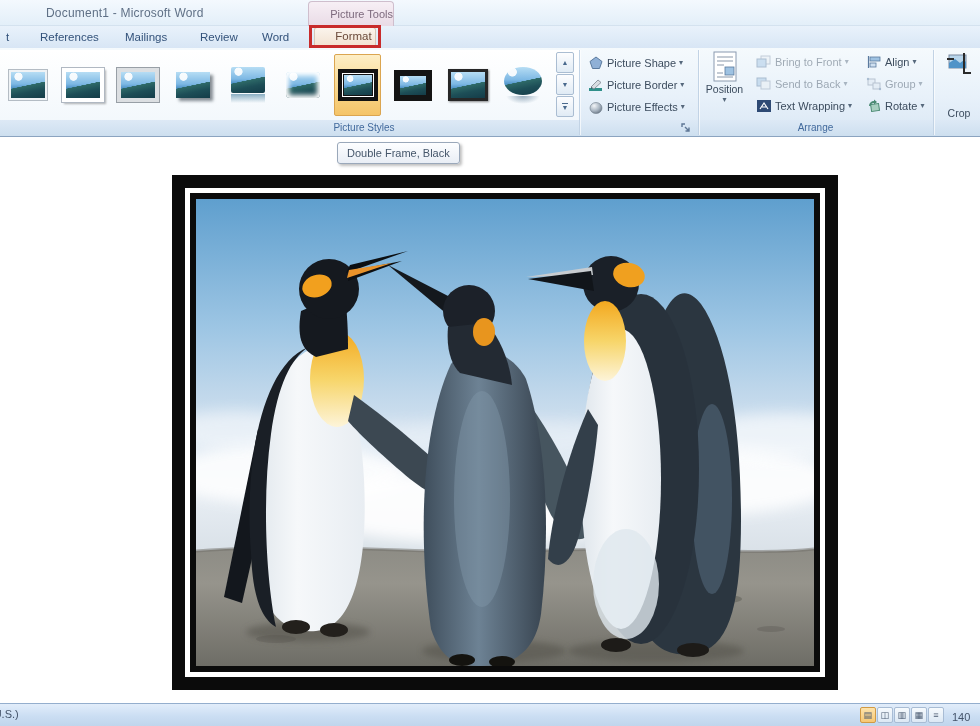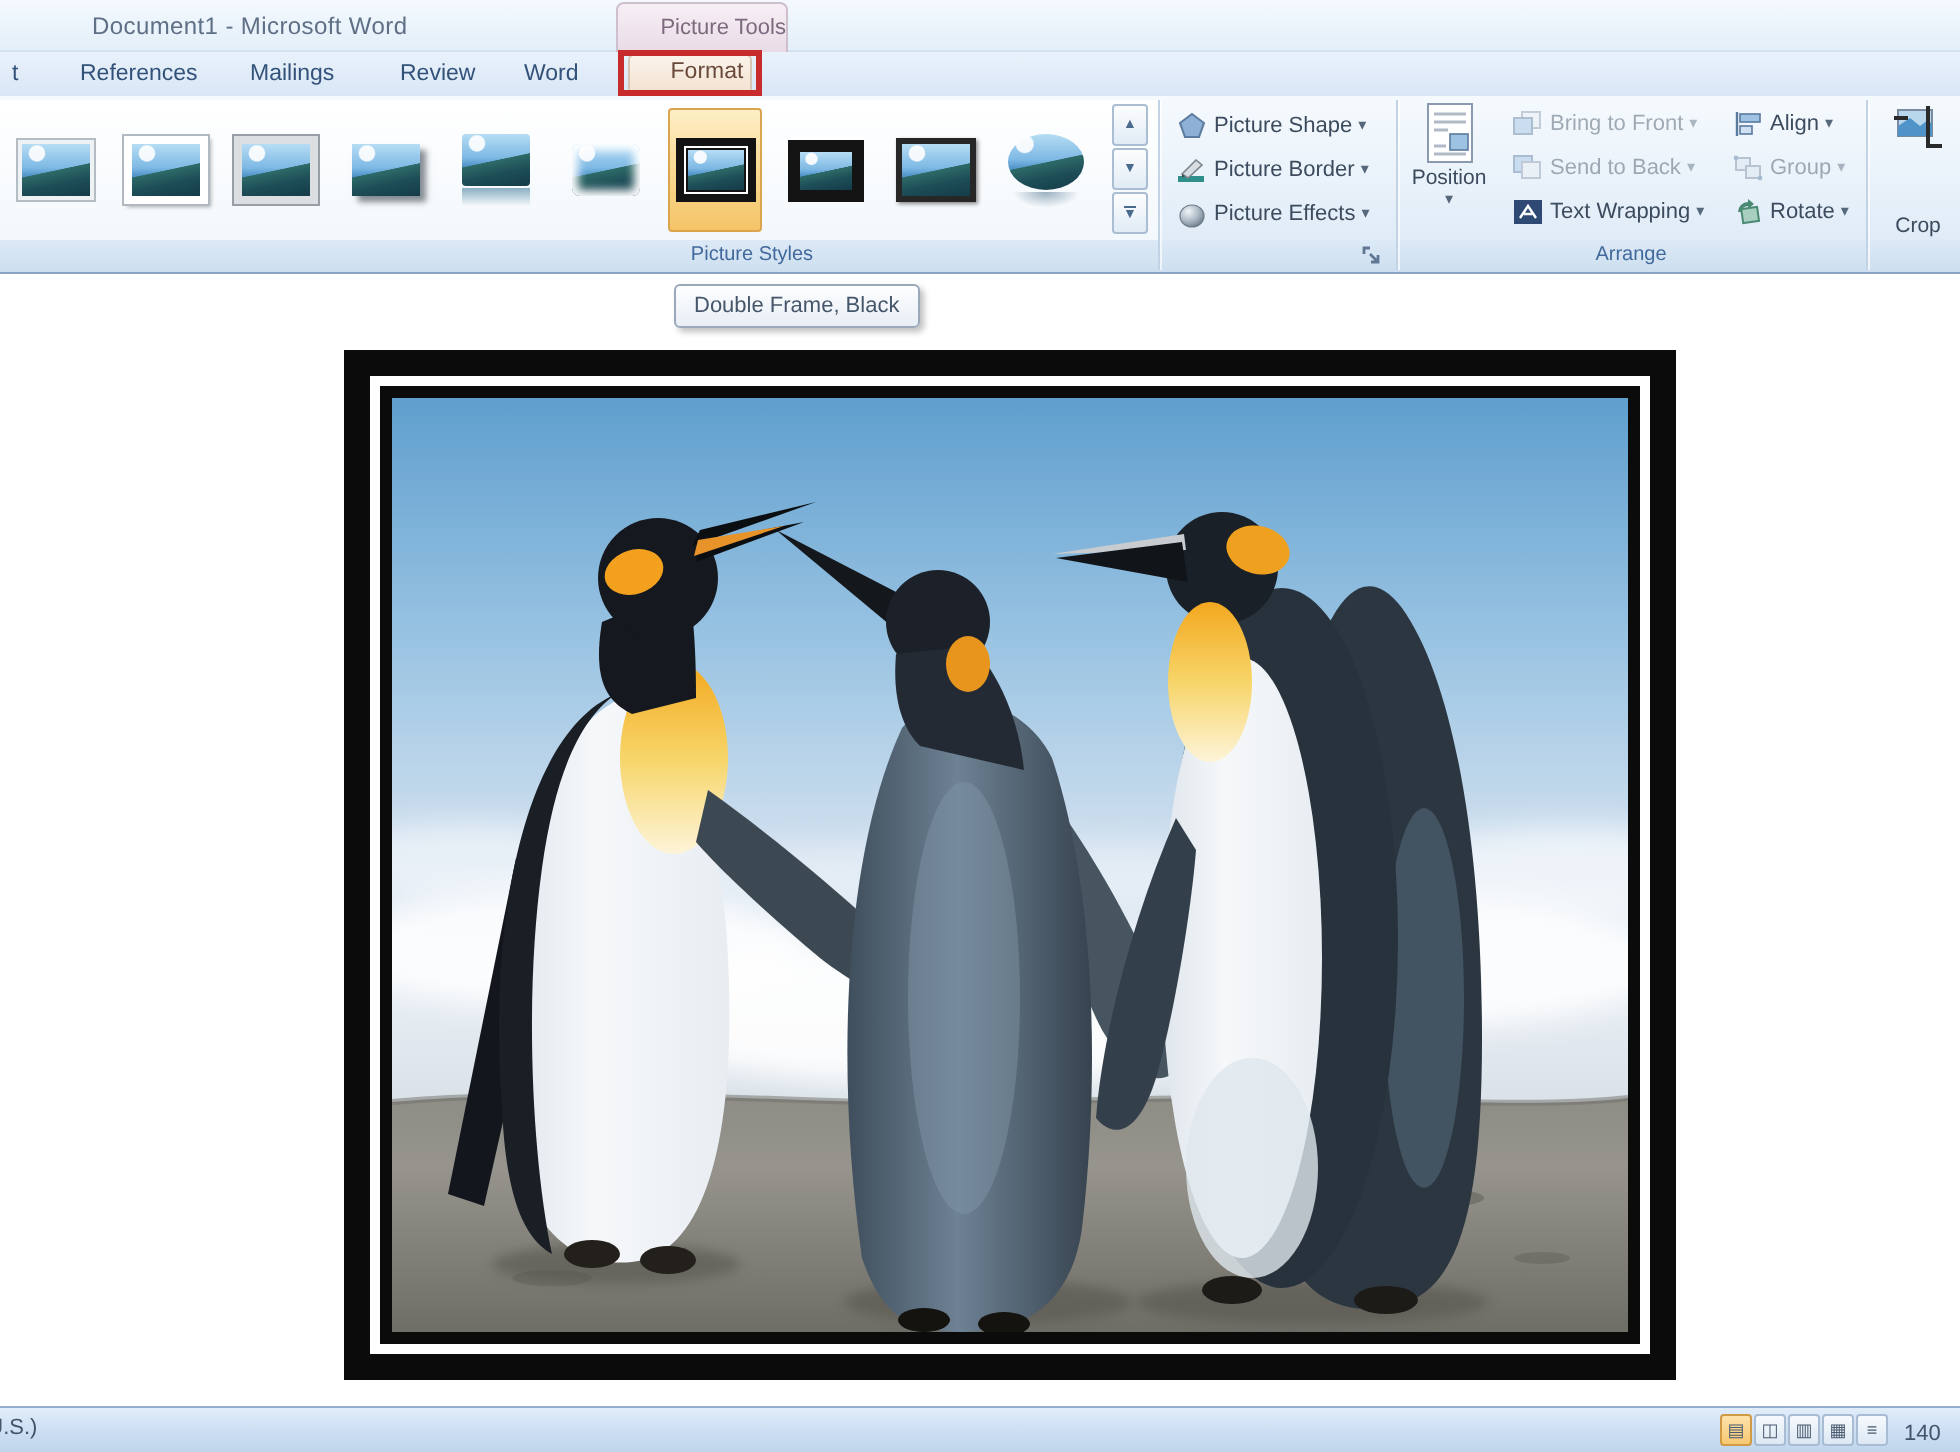--- a/index.html
+++ b/index.html
@@ -314,21 +314,21 @@
   <div class="bigbtn crop-btn">
     <svg width="26" height="30" viewBox="0 0 26 30">
       <rect x="3" y="4" width="17" height="13" fill="#b8d6ec" stroke="#7a8aa0"></rect>
       <path d="M3 12 L9 8 L14 12 L18 9 L20 11 L20 17 L3 17 Z" fill="#4f93c8"></path>
       <path d="M18 2 L18 22 L25 22" fill="none" stroke="#2a2a2a" stroke-width="2"></path>
       <path d="M1 8 L8 8" fill="none" stroke="#2a2a2a" stroke-width="2"></path>
     </svg>
     <span>Crop</span>
   </div>
 
-  <div class="group-label" style="left:12px; width:728px">Picture Styles</div>
+  <div class="group-label" style="left:0; width:728px">Picture Styles</div>
   <div class="group-label" style="left:698px; width:235px">Arrange</div>
 </div>
 
 <div class="tooltip">Double Frame, Black</div>
 
 <div class="framed-picture">
   <div class="frame-inner">
     <svg viewBox="0 0 618 467" preserveAspectRatio="none">
       <defs>
         <linearGradient id="sky" x1="0" y1="0" x2="0" y2="1">

